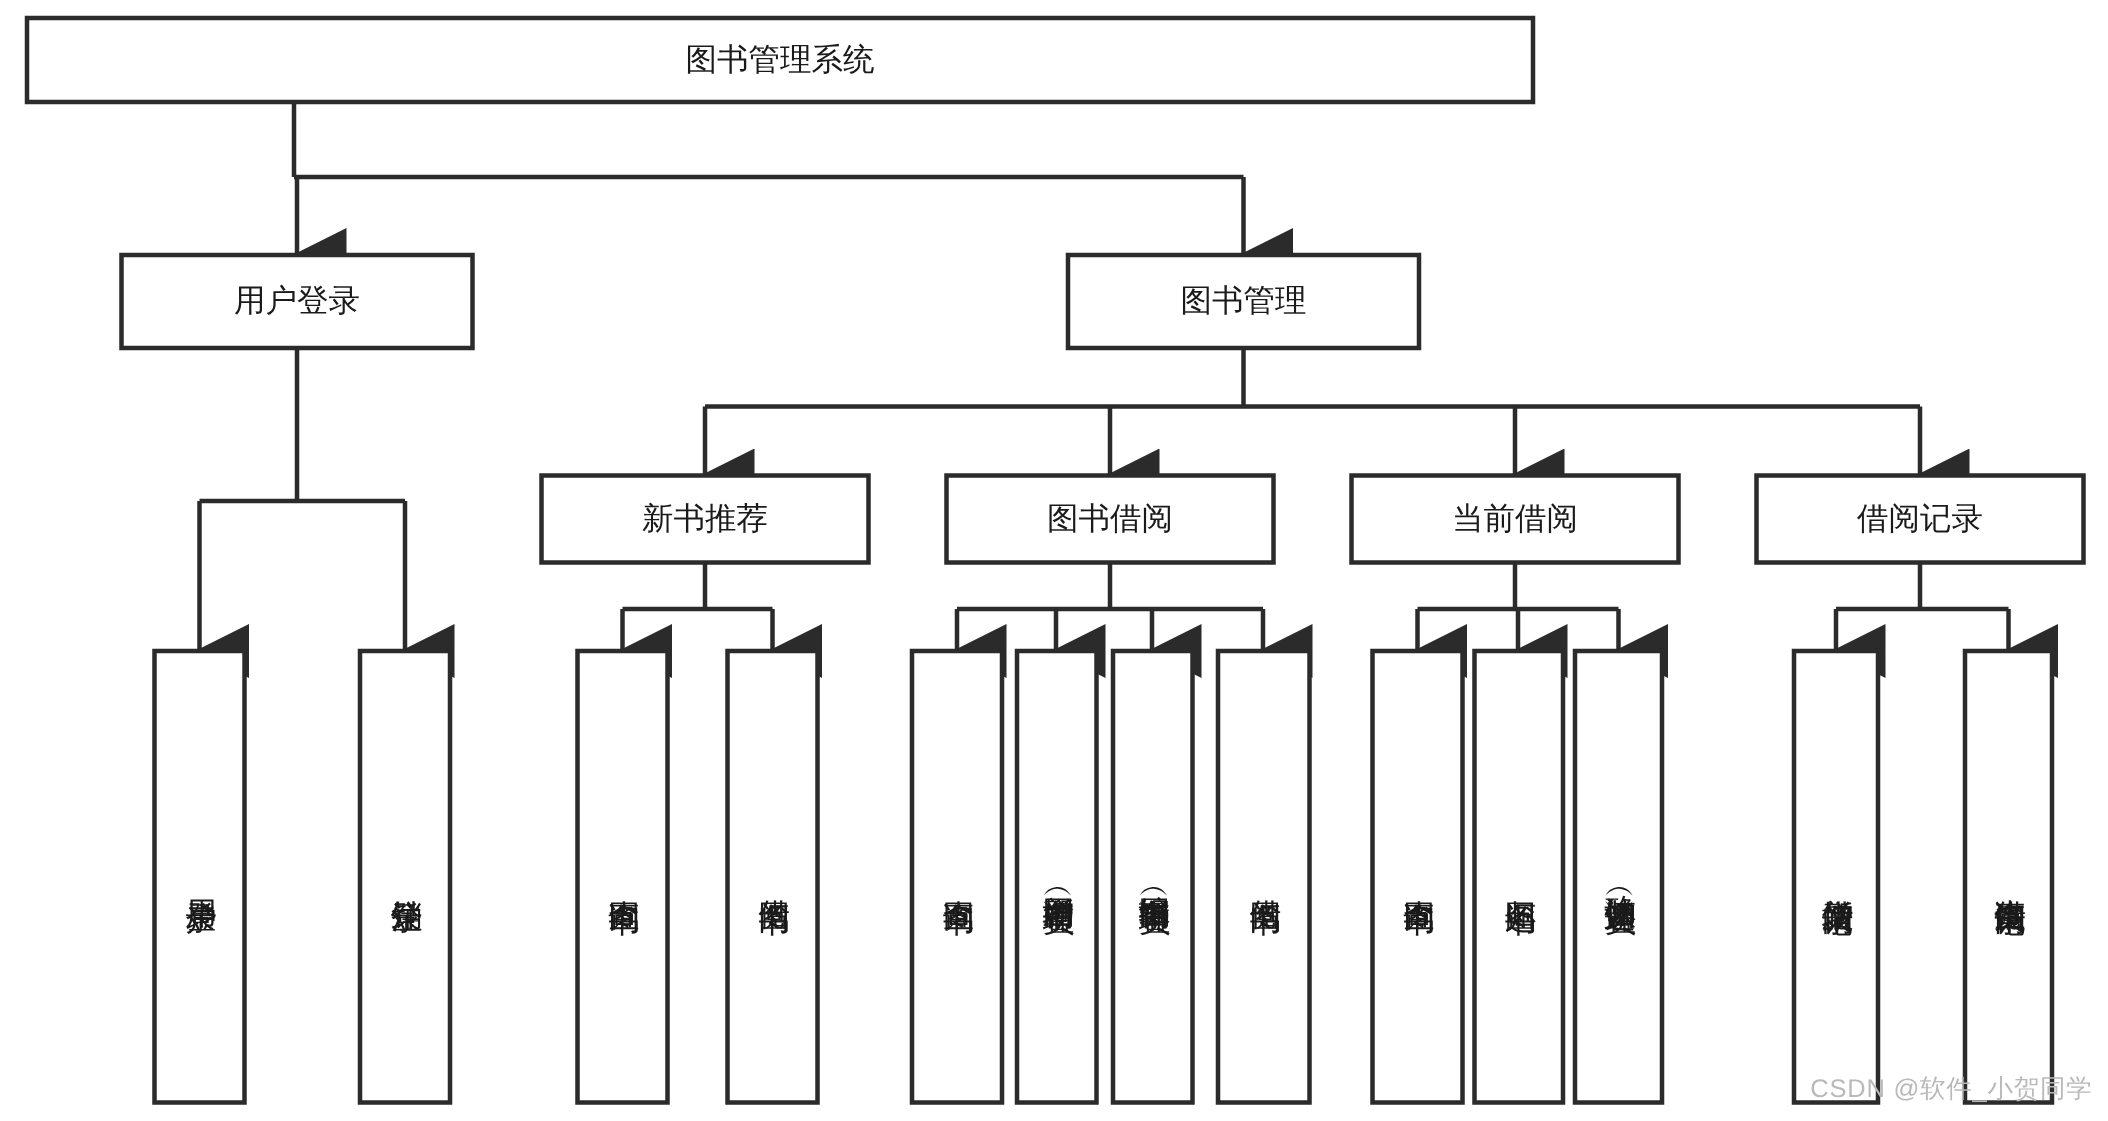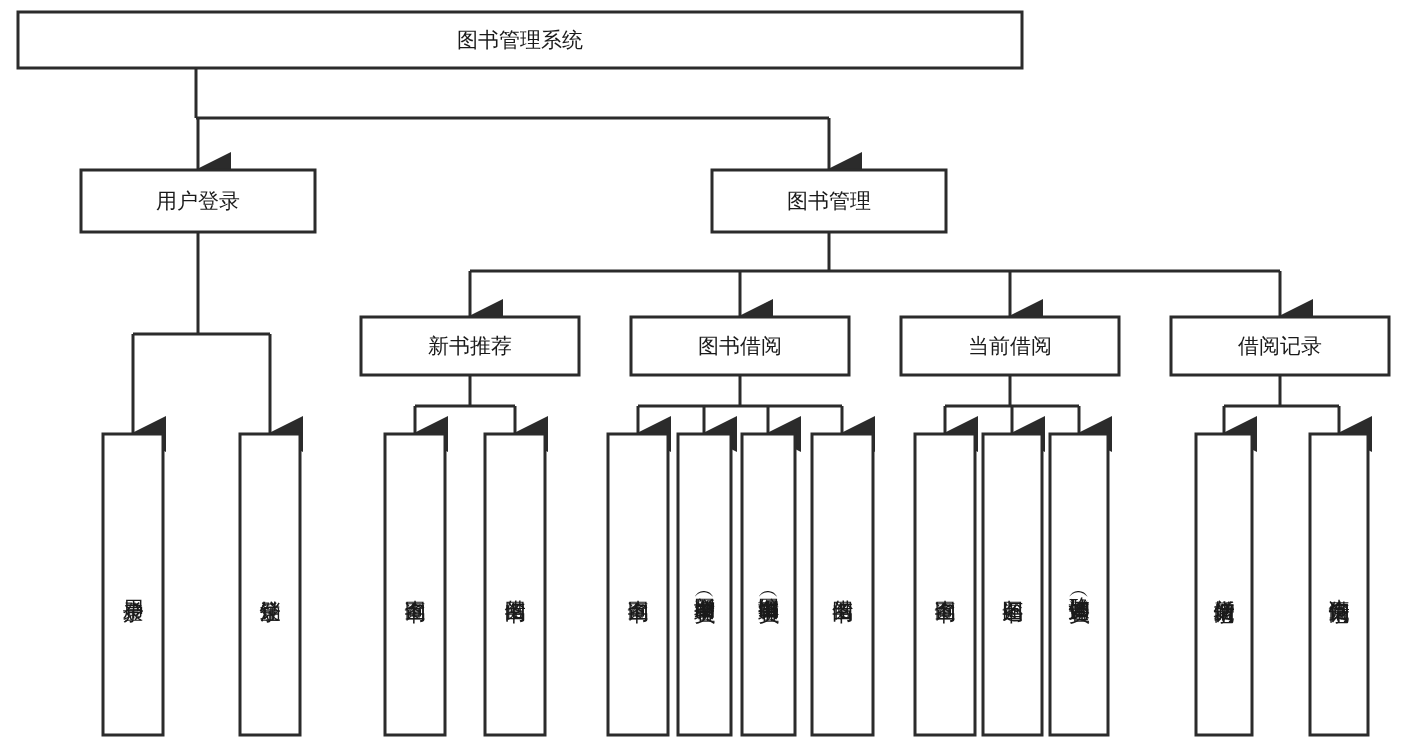--- a/index.html
+++ b/index.html
@@ -161,13 +161,14 @@
       <div class="node-label-v" style="left: 678px; top: 434px; width: 53px; height: 301px;">新增图书（管理员）</div>
       <div class="node-label-v" style="left: 742px; top: 434px; width: 53px; height: 301px;">编辑图书（管理员）</div>
       <div class="node-label-v" style="left: 812px; top: 434px; width: 61px; height: 301px;">借阅图书</div>
       <div class="node-label-v" style="left: 915px; top: 434px; width: 60px; height: 301px;">查询图书</div>
       <div class="node-label-v" style="left: 983px; top: 434px; width: 59px; height: 301px;">归还图书</div>
       <div class="node-label-v" style="left: 1050px; top: 434px; width: 58px; height: 301px;">确认归还（管理员）</div>
       <div class="node-label-v" style="left: 1196px; top: 434px; width: 56px; height: 301px;">新增借阅记录</div>
       <div class="node-label-v" style="left: 1310px; top: 434px; width: 58px; height: 301px;">查询借阅记录</div>
     </div>
 
+  <div class="watermark">CSDN @软件_小贺同学</div>
 </div>
 
 </body></html>

